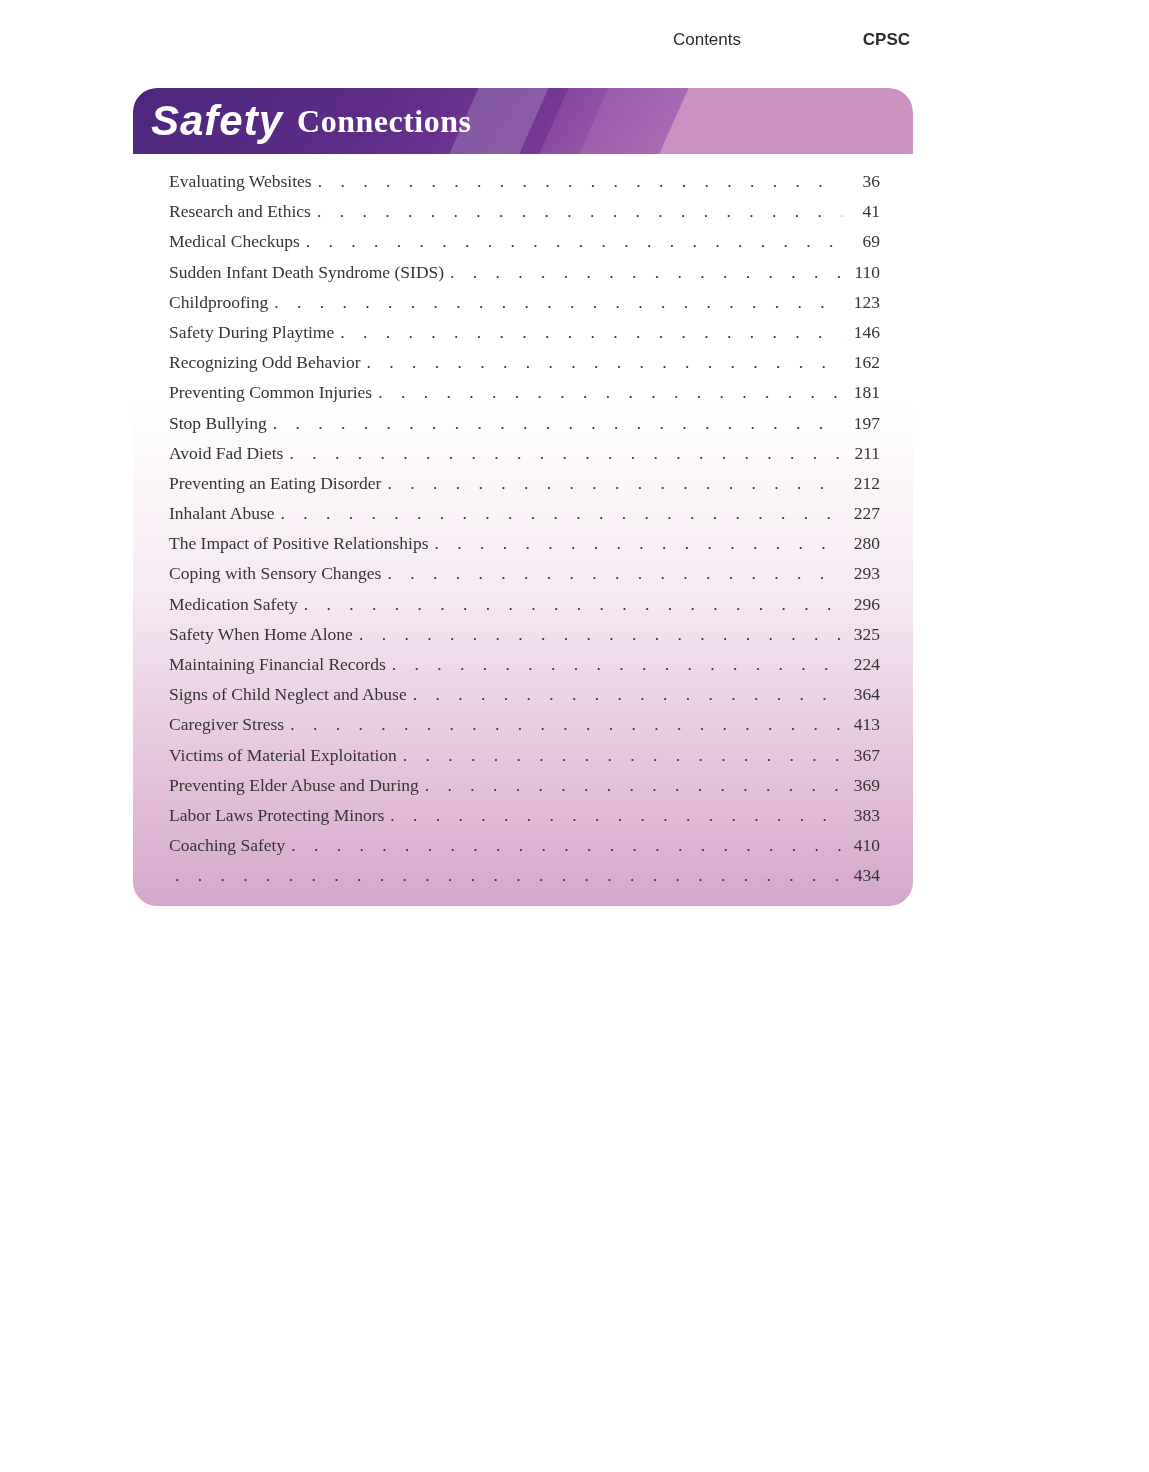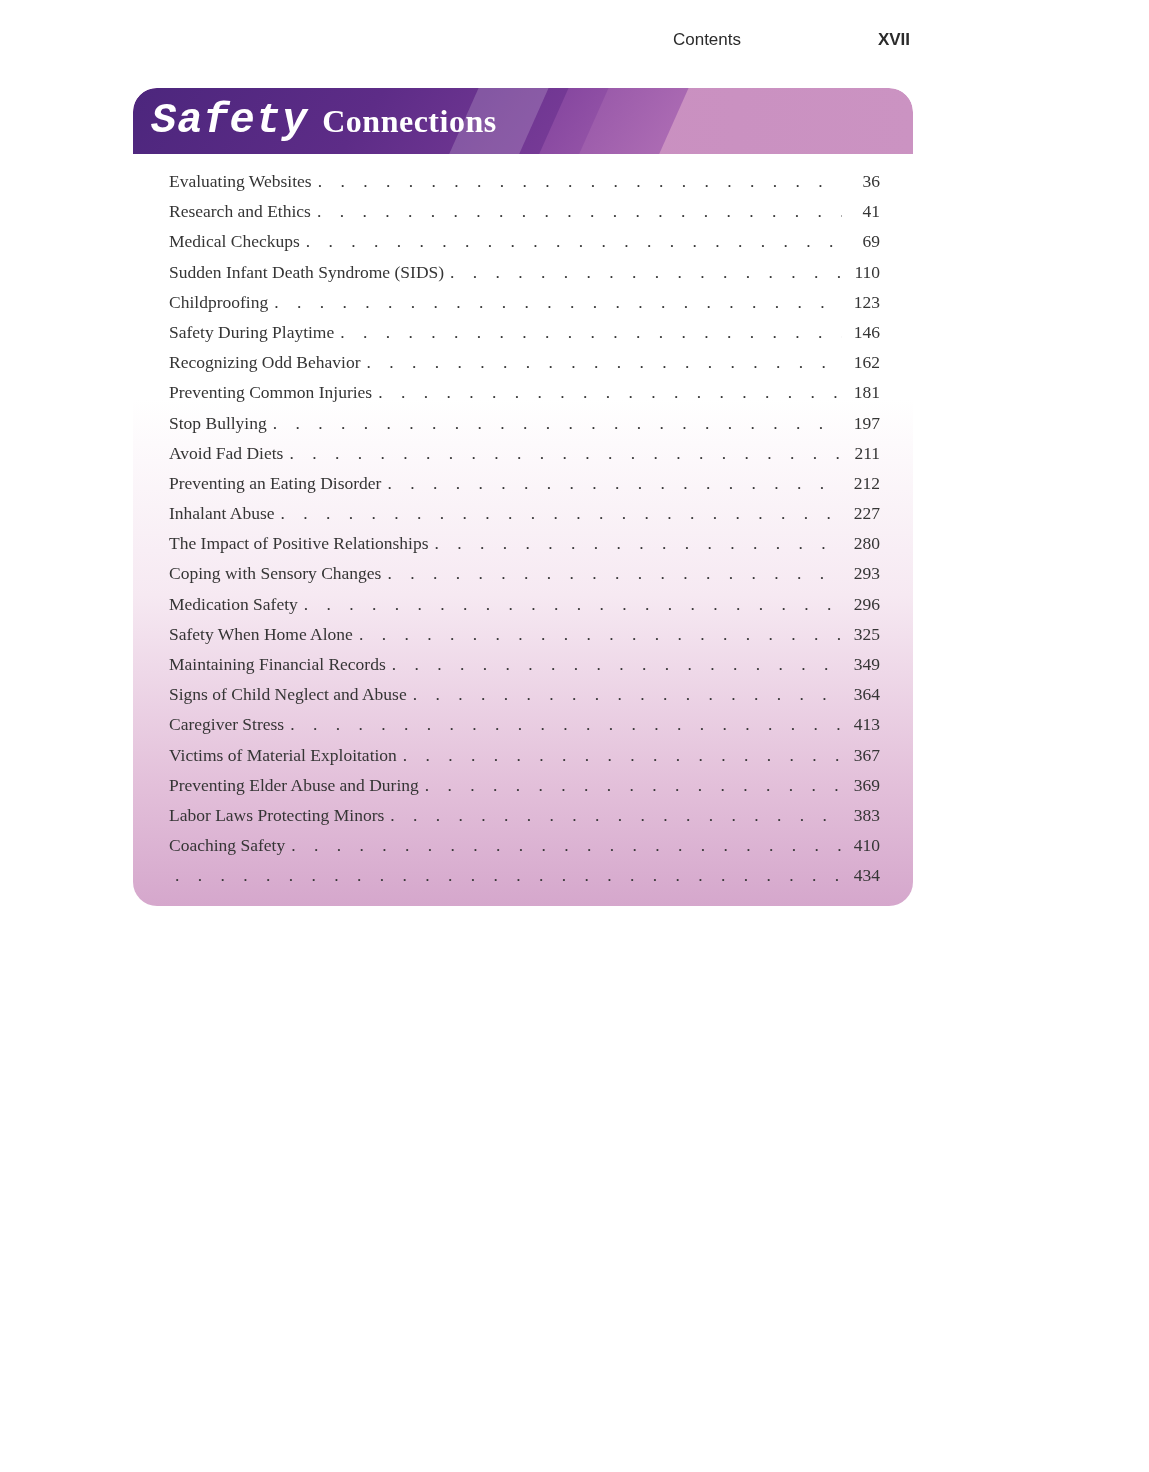--- a/index.html
+++ b/index.html
@@ -97,21 +97,21 @@
     position: absolute;
     left: 18px;
     top: 0;
     height: 66px;
     display: flex;
     align-items: center;
     z-index: 3;
     white-space: nowrap;
   }
   .banner .word-italic {
-    font-family: Liberation Mono, monospace;
+    font-family: Liberation Sans, sans-serif;
     font-style: italic;
     font-weight: bold;
     font-size: 42px;
     color: #ffffff;
     letter-spacing: 1px;
   }
   .banner .word-rest {
     font-family: Liberation Serif, serif;
     font-weight: bold;
     font-size: 32px;
@@ -148,21 +148,21 @@
     min-width: 34px;
     text-align: right;
     white-space: nowrap;
   }
 </style>
 </head>
 <body>
 
 <div class="running-head">
   <span class="contents-label">Contents</span>
-  <span class="folio">XVII</span>
+  <span class="folio">CPSC</span>
 </div>
 
 <div class="card">
 
   <div class="banner">
     <div class="facet-dark"></div>
     <div class="facet-light"></div>
     <div class="facet-mid"></div>
     <div class="banner-text">
       <span class="word-italic">Safety</span>
@@ -263,21 +263,21 @@
 
   <div class="toc-row">
     <span class="toc-title">Safety When Home Alone</span>
     <span class="toc-dots">. . . . . . . . . . . . . . . . . . . . . . . . . . . . . . . . . . . . . . . . . . . . . . . . . . . . . . . . . . . . . . . . . . . . . . </span>
     <span class="toc-page">325</span>
   </div>
 
   <div class="toc-row">
     <span class="toc-title">Maintaining Financial Records</span>
     <span class="toc-dots">. . . . . . . . . . . . . . . . . . . . . . . . . . . . . . . . . . . . . . . . . . . . . . . . . . . . . . . . . . . . . . . . . . . . . . </span>
-    <span class="toc-page">349</span>
+    <span class="toc-page">224</span>
   </div>
 
   <div class="toc-row">
     <span class="toc-title">Signs of Child Neglect and Abuse</span>
     <span class="toc-dots">. . . . . . . . . . . . . . . . . . . . . . . . . . . . . . . . . . . . . . . . . . . . . . . . . . . . . . . . . . . . . . . . . . . . . . </span>
     <span class="toc-page">364</span>
   </div>
 
   <div class="toc-row">
     <span class="toc-title">Caregiver Stress</span>

